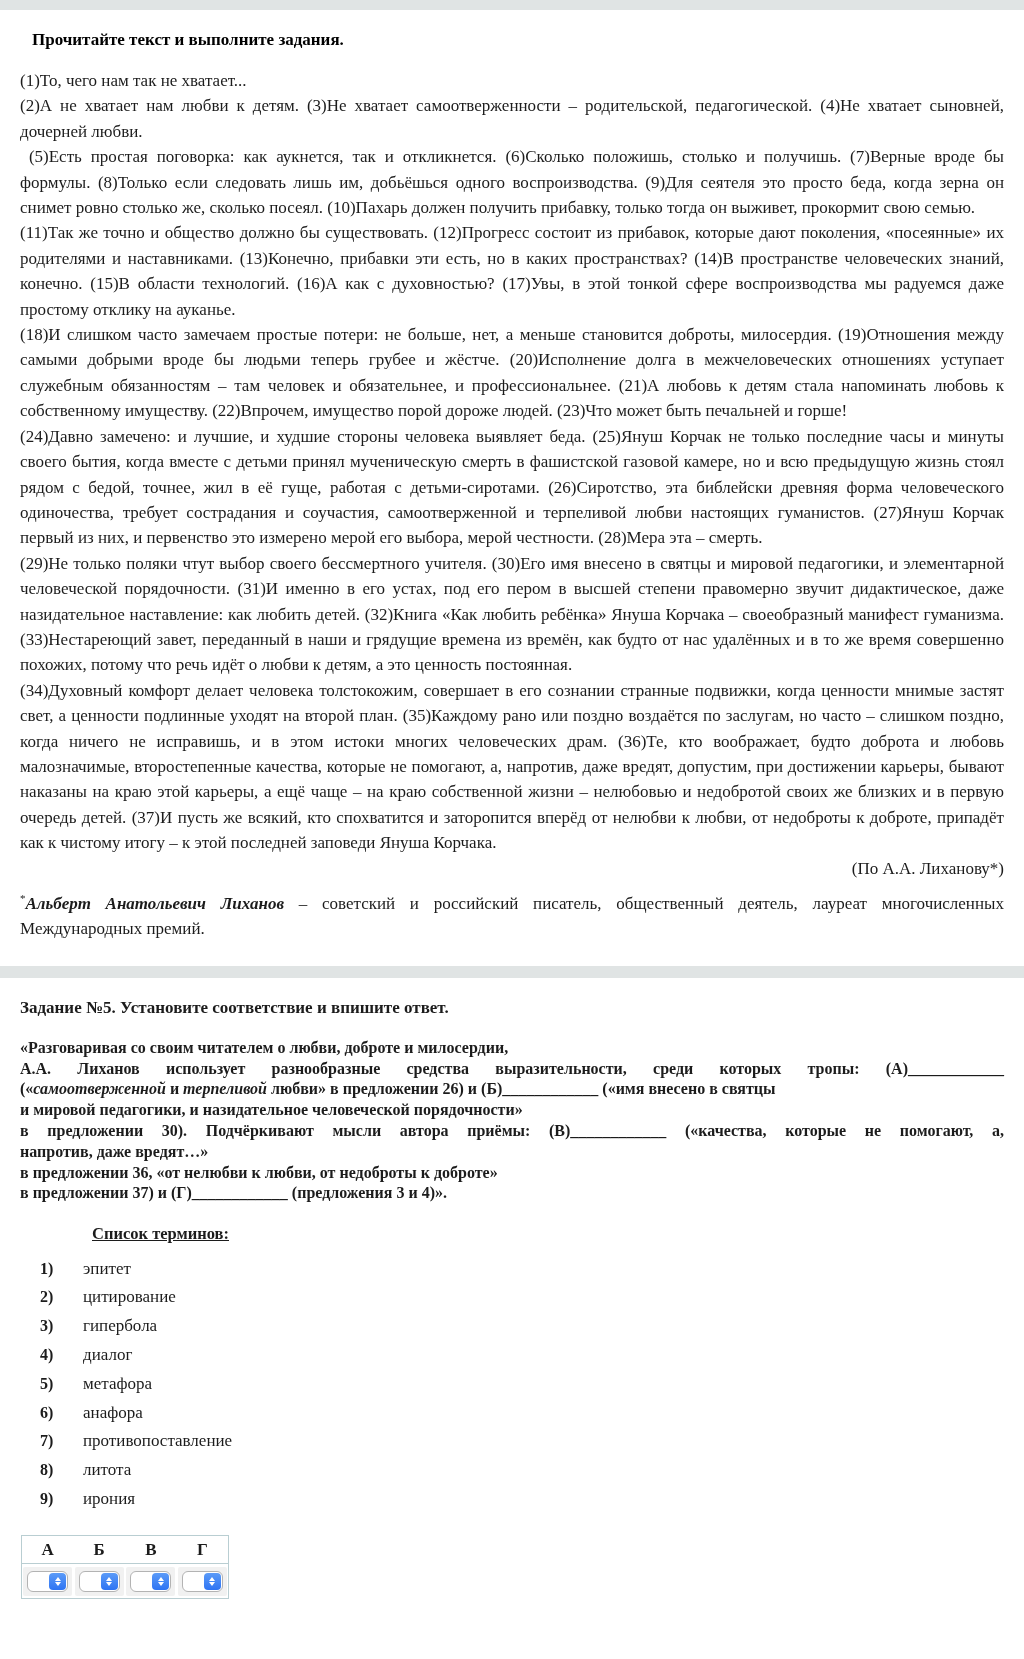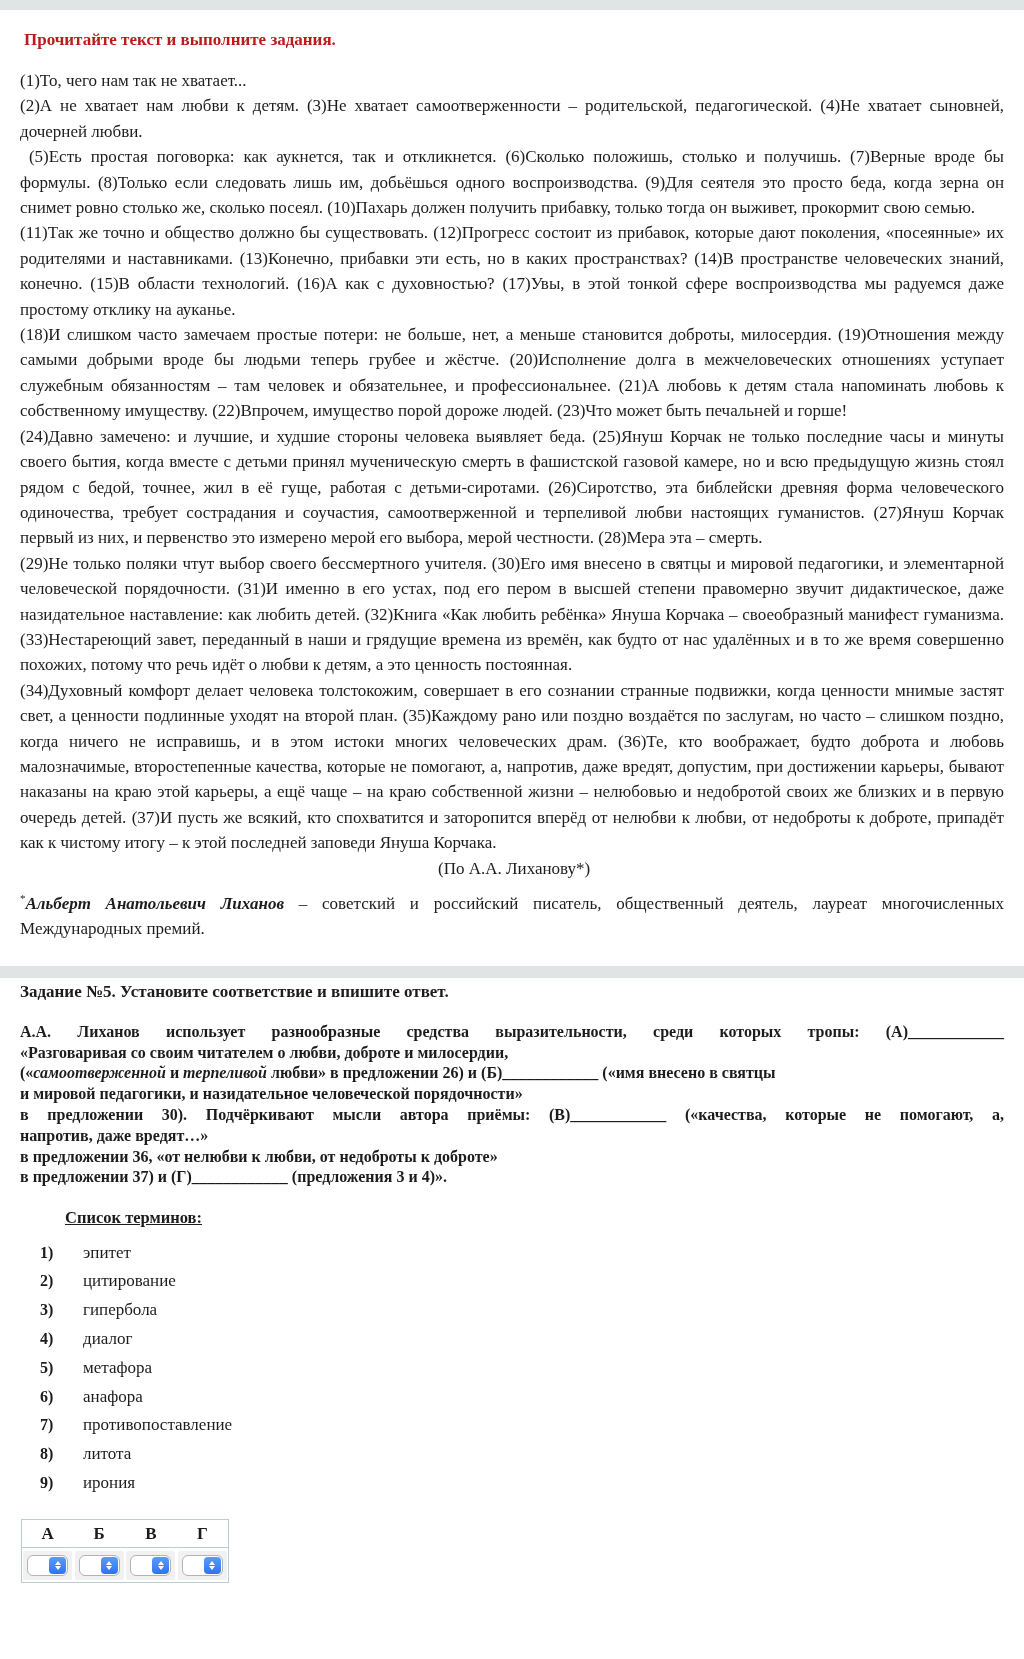--- a/index.html
+++ b/index.html
@@ -11,63 +11,63 @@
     font-family: "Liberation Serif", "DejaVu Serif", serif;
     overflow: hidden;
   }
   .topbar {
     height: 10px;
     background: #e0e4e4;
   }
   .content { padding: 0 20px; }
 
   .intro {
-    margin: 20px 0 18px 4px;
-    font-weight: bold;
-    font-size: 17px;
-    color: #b91c1c;
+    margin: 20px 0 18px 12px;
+    font-weight: bold;
+    font-size: 17px;
+    color: #000000;
   }
   .text-block p {
     margin: 0;
     font-size: 17px;
     line-height: 25.4px;
     text-align: justify;
     text-justify: inter-word;
   }
-  .text-block p.byline { text-align: center; }
+  .text-block p.byline { text-align: right; }
   .text-block p.footnote { margin-top: 10px; text-align: justify; }
   .footnote sup { font-size: 11px; line-height: 0; }
   .fn-name { font-weight: bold; font-style: italic; }
 
   .divider {
     height: 12px;
     background: #e0e4e4;
     margin-top: 24px;
   }
 
   .task-heading {
-    margin-top: 4px;
+    margin-top: 20px;
     font-weight: bold;
     font-size: 17px;
   }
   .quote {
     margin-top: 20px;
     font-weight: bold;
     font-size: 16px;
     line-height: 20.8px;
   }
   .quote .ln { text-align: left; }
   .quote .ln.stretch {
     text-align: justify;
     text-align-last: justify;
   }
   .quote i { font-style: italic; }
 
   .terms-heading {
-    margin: 20px 0 0 45px;
+    margin: 20px 0 0 72px;
     font-weight: bold;
     font-size: 16.5px;
     text-decoration: underline;
   }
   .terms { margin-top: 10px; }
   .term-row {
     height: 28.8px;
     font-size: 17px;
     display: flex;
     align-items: center;
@@ -167,22 +167,22 @@
     <p class="footnote"><sup>*</sup><span class="fn-name">Альберт Анатольевич Лиханов</span><span> – советский и российский писатель, общественный деятель, лауреат многочисленных Международных премий.</span></p>
   </div>
 </div>
 
 <div class="divider"></div>
 
 <div class="content">
   <div class="task-heading">Задание №5. Установите соответствие и впишите ответ.</div>
 
   <div class="quote">
+    <div class="ln">«Разговаривая со своим читателем о любви, доброте и милосердии,</div>
     <div class="ln stretch">А.А. Лиханов использует разнообразные средства выразительности, среди которых тропы: (А)____________</div>
-    <div class="ln">«Разговаривая со своим читателем о любви, доброте и милосердии,</div>
     <div class="ln"><span>(«</span><i>самоотверженной</i><span> и </span><i>терпеливой</i><span> любви» в предложении 26) и (Б)____________ («имя внесено в святцы</span></div>
     <div class="ln">и мировой педагогики, и назидательное человеческой порядочности»</div>
     <div class="ln stretch">в предложении 30). Подчёркивают мысли автора приёмы: (В)____________ («качества, которые не помогают, а,</div>
     <div class="ln">напротив, даже вредят…»</div>
     <div class="ln">в предложении 36, «от нелюбви к любви, от недоброты к доброте»</div>
     <div class="ln">в предложении 37) и (Г)____________ (предложения 3 и 4)».</div>
   </div>
 
   <div class="terms-heading">Список терминов:</div>
 

